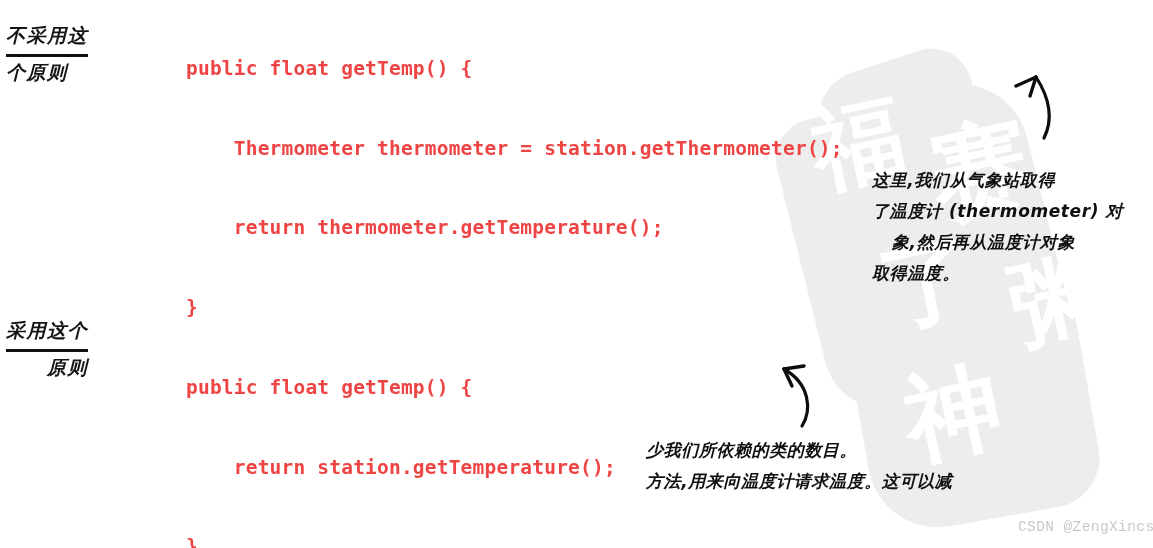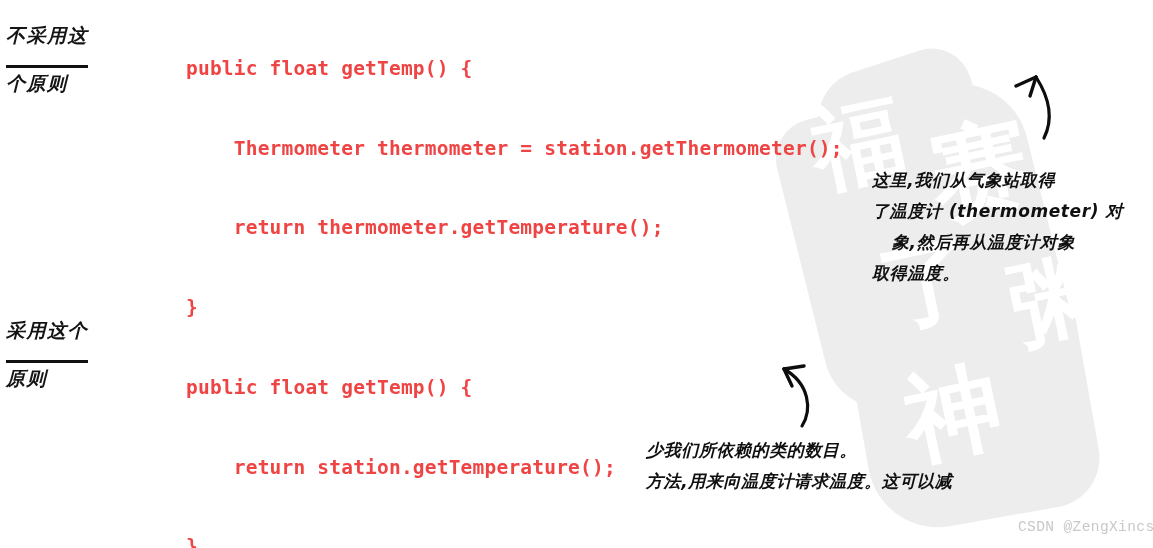--- a/index.html
+++ b/index.html
@@ -96,25 +96,25 @@
     position: absolute;
     font-family: "DejaVu Sans", sans-serif;
     font-weight: 700;
     font-size: 19px;
     line-height: 31px;
     color: #141414;
     font-style: italic;
     letter-spacing: 1.5px;
   }
   #margin-label-1 { left: 6px; top: 20px; }
-  #margin-label-2 { left: 6px; top: 315px; }
+  #margin-label-2 { left: 6px; top: 315px; text-align: right; }
   .label-line { display: block; white-space: nowrap; }
   .label-line.underlined {
     border-bottom: 3px solid #111111;
-    padding-bottom: 14px;
+    padding-bottom: 3px;
     display: inline-block;
   }
 
   
   .annotation {
     position: absolute;
     font-family: "DejaVu Sans", sans-serif;
     font-weight: 700;
     font-style: italic;
     font-size: 17px;

